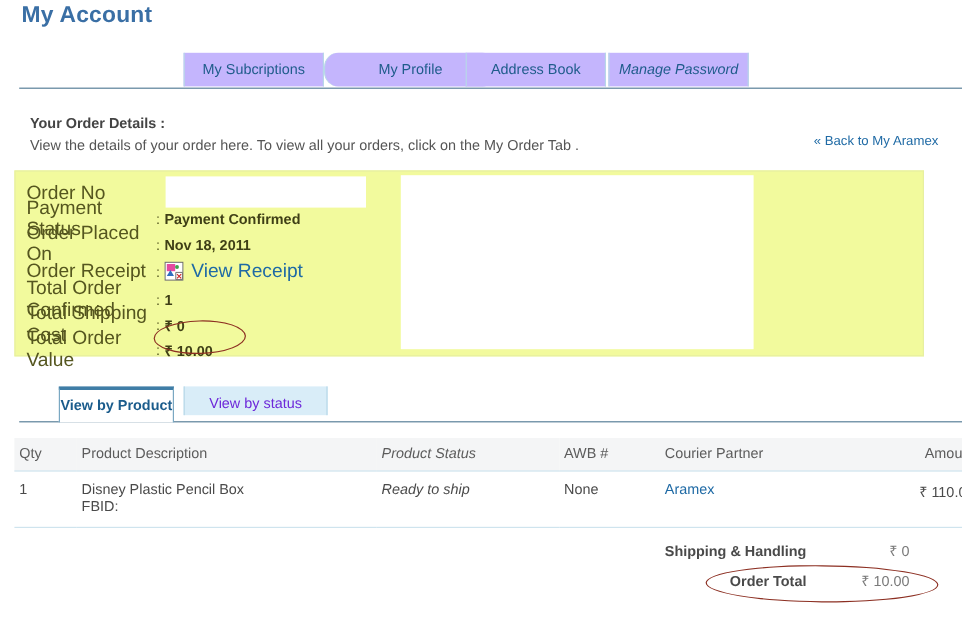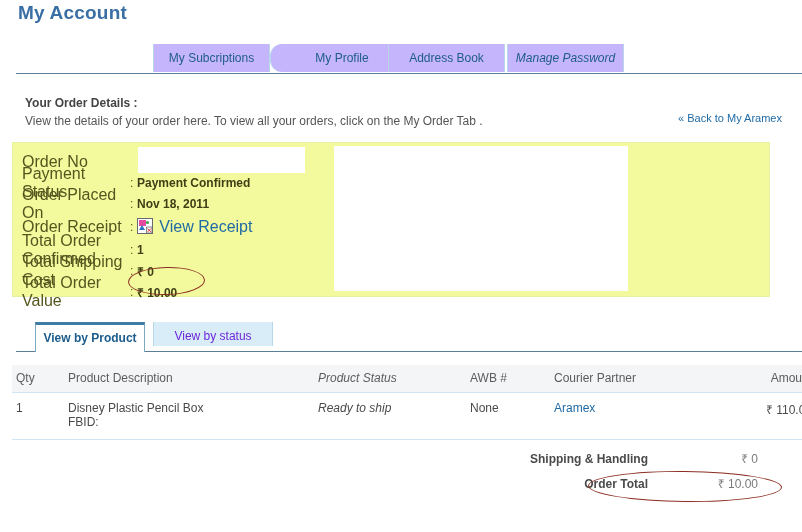--- a/index.html
+++ b/index.html
@@ -285,21 +285,20 @@
     position: absolute;
     left: 400px;
     top: 446px;
     width: 368px;
   }
   .totals-row {
     display: flex;
     justify-content: flex-end;
     align-items: center;
     height: 25px;
-    gap: 24px;
   }
   .totals-row .t-lbl {
     font-size: 12px;
     font-weight: bold;
     color: #4a4a4a;
     text-align: right;
   }
   .totals-row .t-val {
     width: 96px;
     flex: 0 0 96px;
@@ -398,21 +397,21 @@
 
   <div class="orderno-box"></div>
 </div>
 
 <div class="panel-white-box"></div>
 
 <div class="ellipse" id="ellipse-order-value"></div>
 
 <div class="subtabstrip">
   <div class="rule"></div>
-  <div class="tab active" style="left:35px; width:110px;">
+  <div class="tab active" style="left:49px; width:96px;">
     <span>View by Product</span>
   </div>
   <div class="tab" style="left:153px; width:120px;">
     <span>View by status</span>
   </div>
 </div>
 
 <table class="product-table">
   <thead>
     <tr>

